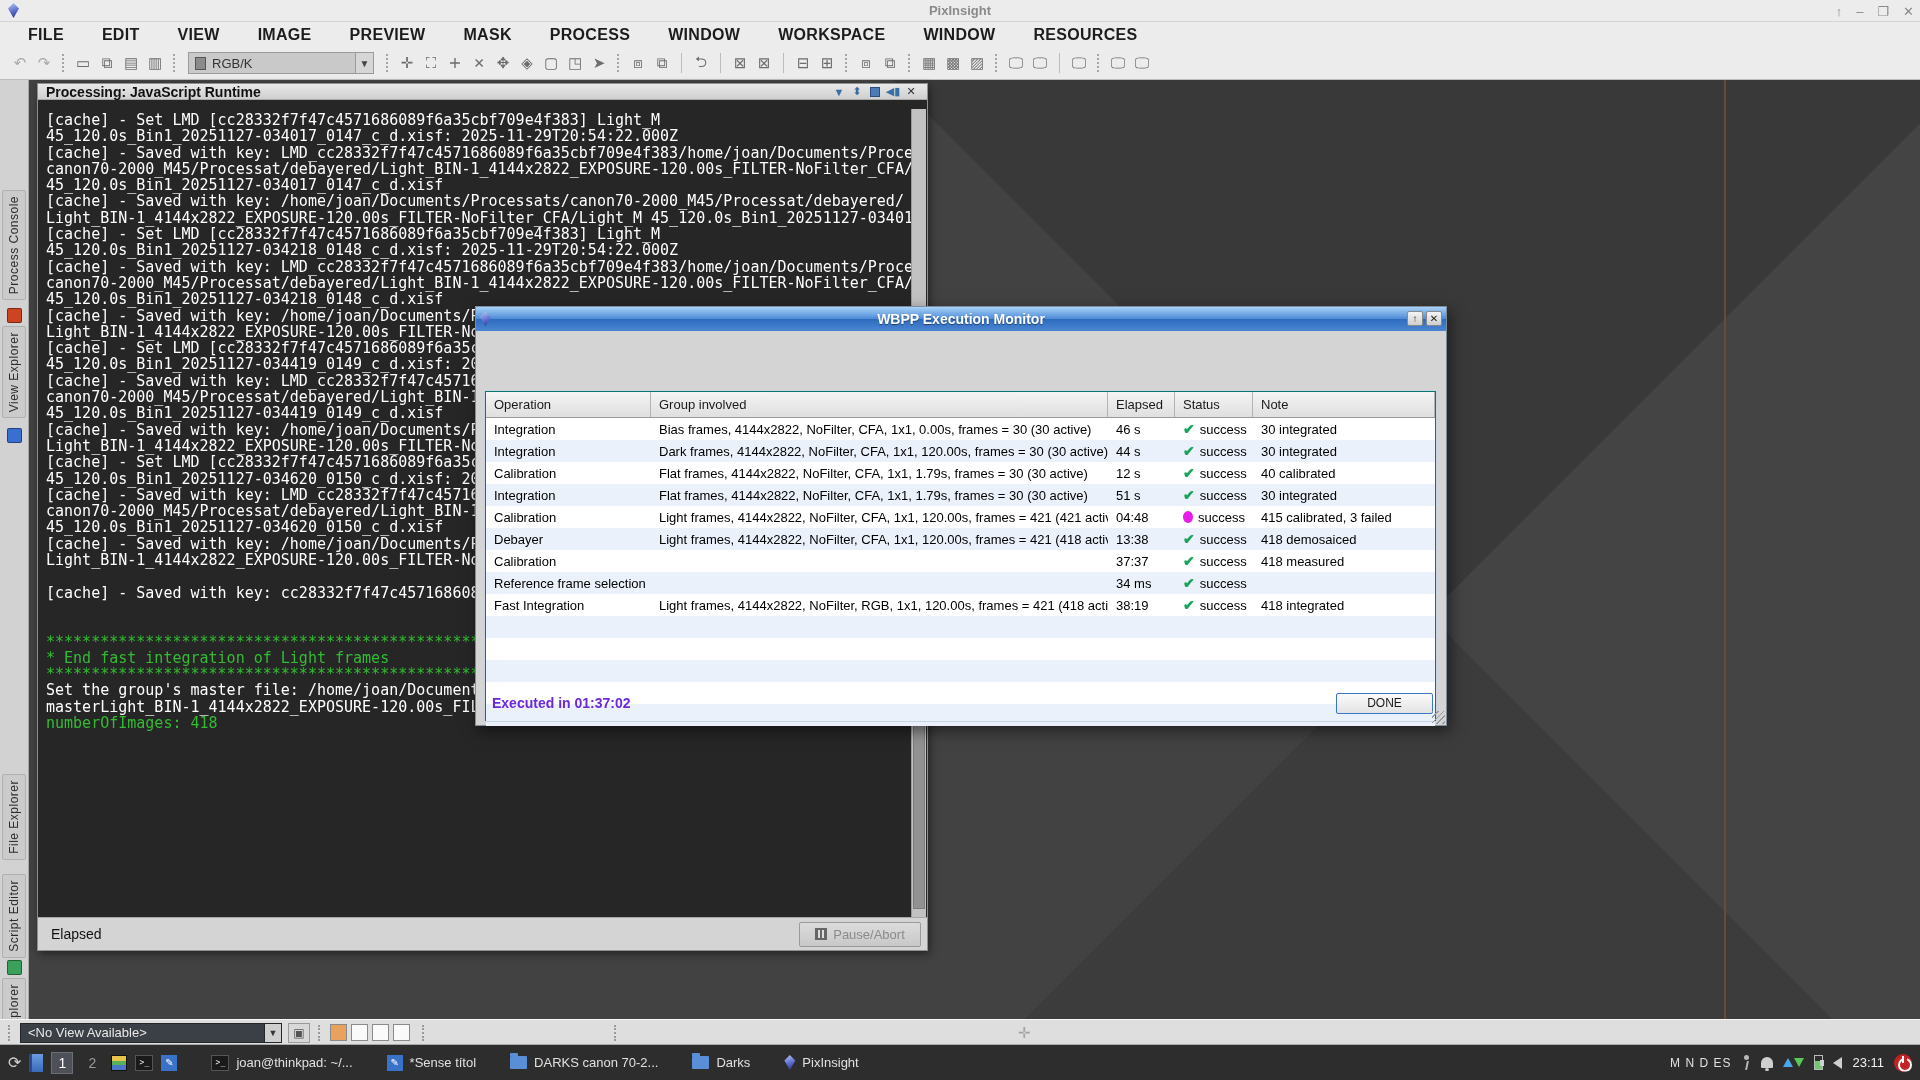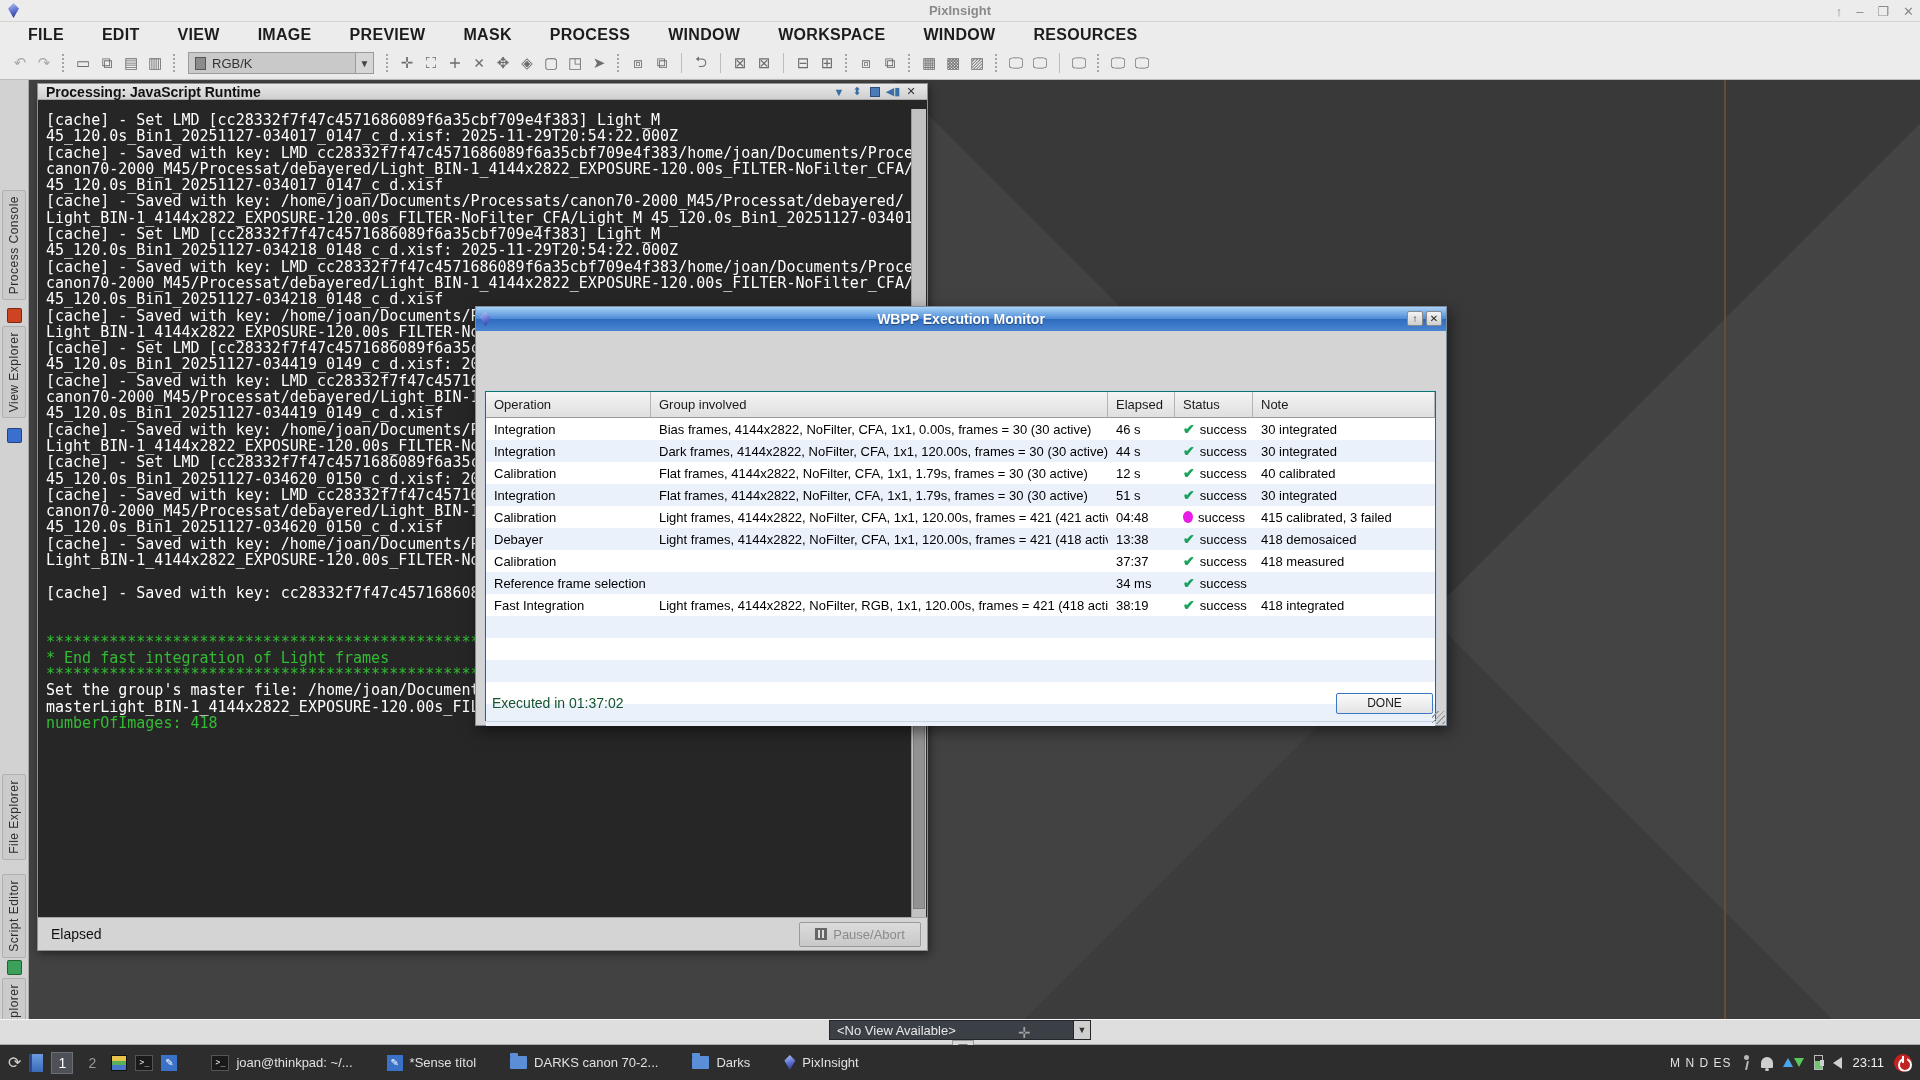--- a/index.html
+++ b/index.html
@@ -64,26 +64,26 @@
   .dlg-table { position:absolute; left:9px; top:46px; width:951px; height:330px; background:#fff; border:1px solid #0f766e; outline:1px solid #c8d4e4; font-size:13px;margin-top:38px; }
   .trow { display:flex; height:22px; align-items:center; }
   .trow.alt { background:#ebf1fb; }
   .thead { height:26px; background:linear-gradient(#f4f4f4,#dfdfdf); border-bottom:1px solid #9b9b9b; font-size:13px; color:#1a1a1a; }
   .thead .tc { border-right:1px solid #b3b3b3; height:100%; display:flex; align-items:center; }
   .tc { padding:0 8px; overflow:hidden; white-space:nowrap; }
   .c-op { width:165px; } .c-gr { width:457px; } .c-el { width:67px; } .c-st { width:78px; display:flex; gap:5px; align-items:center; } .c-no { flex:1; }
   .chk { color:#17a35b; font-weight:bold; font-size:14px; }
   .dot { width:12px; height:12px; border-radius:50%; background:#e81ce8; display:inline-block; }
   .dlg-footer { position:absolute; left:0; right:0; bottom:0; height:44px; display:flex; align-items:center; padding:0 13px 0 16px; }
-  .dlg-footer .ex { font-weight:normal; font-size:14px; color:#14532d; flex:1; }
+  .dlg-footer .ex { font-weight:bold; font-size:14px; color:#6d28d9; flex:1; }
   .donebtn { width:97px; height:21px; background:linear-gradient(#fbfbfb,#e3e3e3); border:1px solid #3a76c4; border-radius:2px; font-size:12px; color:#1a1a1a; display:flex; align-items:center; justify-content:center;margin-left:48px; }
   .grip { position:absolute; right:1px; bottom:1px; width:13px; height:13px; background:repeating-linear-gradient(135deg,#9a9a9a 0 1px,transparent 1px 4px); }
 
   
-  .bottombar { position:absolute; left:0; top:1019px; width:1920px; height:26px; background:#dedede; border-top:1px solid #f6f6f6; box-shadow:inset 0 -1px 0 #a9a9a9; display:flex; align-items:center;flex-direction:column; }
+  .bottombar { position:absolute; left:0; top:1019px; width:1920px; height:26px; background:#dedede; border-top:1px solid #f6f6f6; box-shadow:inset 0 -1px 0 #a9a9a9; display:flex; align-items:center; }
   .bbar-handle { width:4px; height:16px; border-left:2px dotted #9a9a9a; margin:0 8px; }
   .noview { width:262px; height:20px; background:#3b3f46; border:1px solid #23262b; display:flex; align-items:center; }
   .noview .lbl { flex:1; color:#e8e8e8; font-size:13px; padding-left:7px; }
   .noview .caret { width:17px; height:18px; background:#cfcfcf; border-left:1px solid #23262b; color:#333; font-size:9px; display:flex; align-items:center; justify-content:center; }
   .bb-btn { width:22px; height:20px; border:1px solid #9a9a9a; background:#d8d8d8; margin-left:6px; display:flex; align-items:center; justify-content:center; color:#555; font-size:12px; }
   .swatch { width:17px; height:17px; border:1px solid #8a8a8a; margin-right:4px; }
   .bb-cross { position:absolute; left:1018px; top:4px; color:#a3a3a3; font-size:15px; }
 
   
   .taskbar { position:absolute; left:0; top:1045px; width:1920px; height:35px; background:#2d2d2d; display:flex; align-items:center; color:#d8d8d8; }

